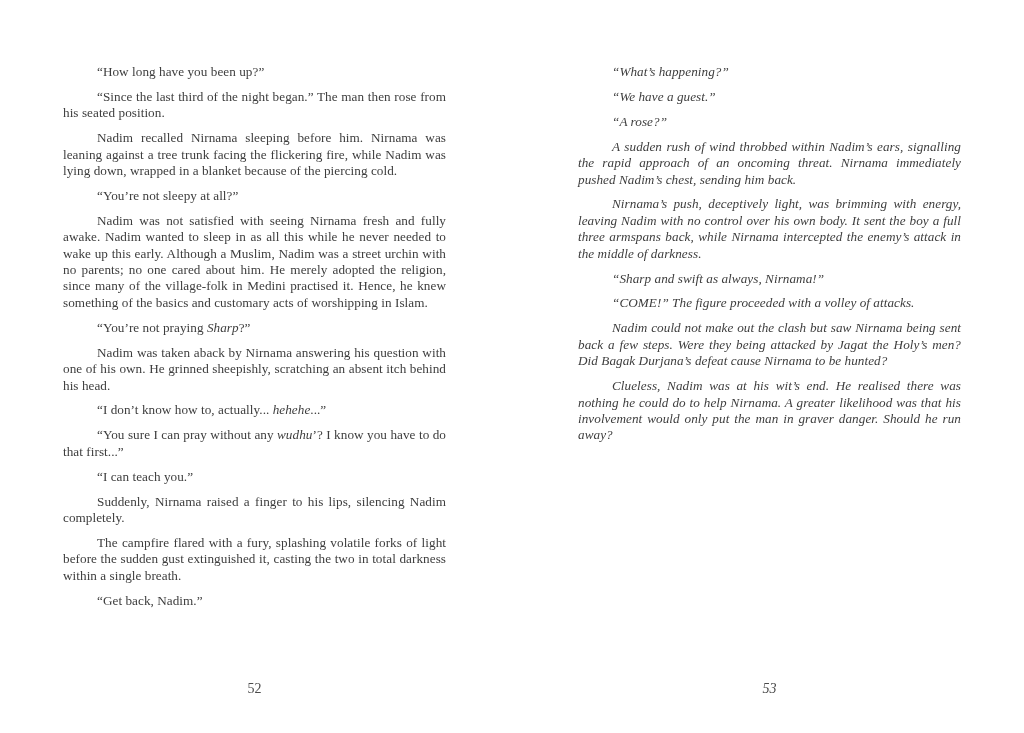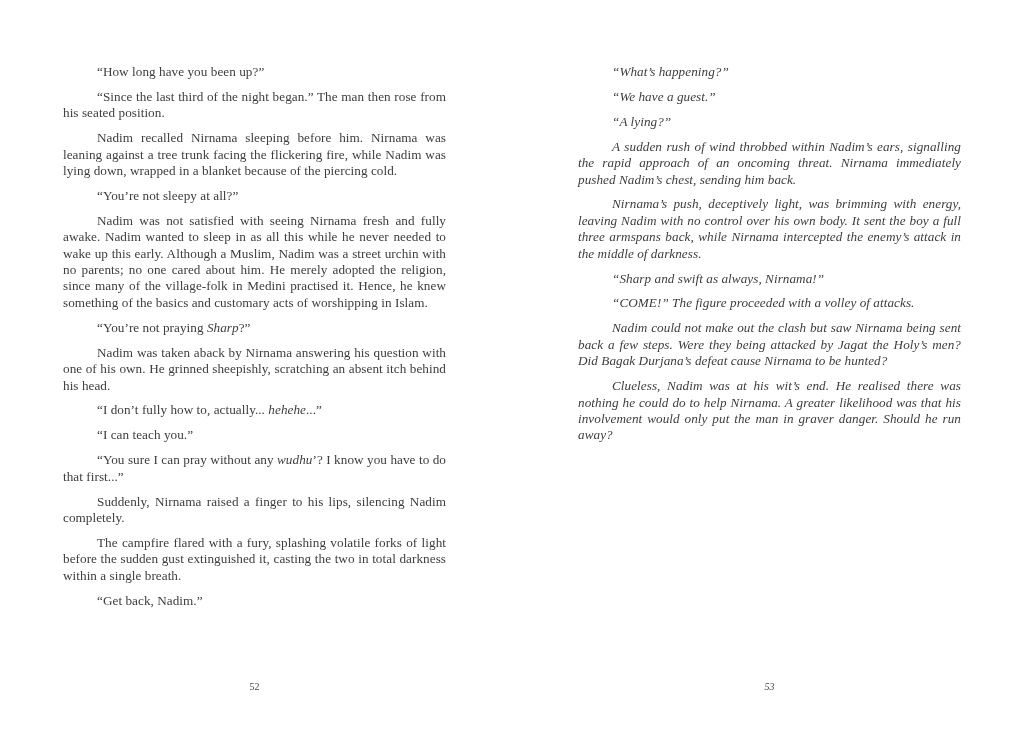--- a/index.html
+++ b/index.html
@@ -35,53 +35,53 @@
     letter-spacing:0.05px;
   }
   .page-text p:last-child{ margin-bottom:0; }
   .em{ font-style:italic; }
   .page-number{
     position:absolute;
     top:617px;
     left:0;
     width:100%;
     text-align:center;
-    font-size:10px;
+    font-size:14px;
     color:var(--pagenum-color);
   }
 </style>
 </head>
 <body>
 
 <div class="spread">
 
   <div class="page page-left">
     <div class="page-text">
         <p><span>“How long have you been up?”</span></p>
         <p><span>“Since the last third of the night began.” The man then rose from his seated position.</span></p>
         <p><span>Nadim recalled Nirnama sleeping before him. Nirnama was leaning against a tree trunk facing the flickering fire, while Nadim was lying down, wrapped in a blanket because of the piercing cold.</span></p>
         <p><span>“You’re not sleepy at all?”</span></p>
         <p><span>Nadim was not satisfied with seeing Nirnama fresh and fully awake. Nadim wanted to sleep in as all this while he never needed to wake up this early. Although a Muslim, Nadim was a street urchin with no parents; no one cared about him. He merely adopted the religion, since many of the village-folk in Medini practised it. Hence, he knew something of the basics and customary acts of worshipping in Islam.</span></p>
         <p><span>“You’re not praying </span><span class="em">Sharp</span><span>?”</span></p>
         <p><span>Nadim was taken aback by Nirnama answering his question with one of his own. He grinned sheepishly, scratching an absent itch behind his head.</span></p>
-        <p><span>“I don’t fully how to, actually... </span><span class="em">hehehe</span><span>...”</span></p>
+        <p><span>“I don’t know how to, actually... </span><span class="em">hehehe</span><span>...”</span></p>
+        <p><span>“You sure I can pray without any </span><span class="em">wudhu</span><span>’? I know you have to do that first...”</span></p>
         <p><span>“I can teach you.”</span></p>
-        <p><span>“You sure I can pray without any </span><span class="em">wudhu</span><span>’? I know you have to do that first...”</span></p>
         <p><span>Suddenly, Nirnama raised a finger to his lips, silencing Nadim completely.</span></p>
         <p><span>The campfire flared with a fury, splashing volatile forks of light before the sudden gust extinguished it, casting the two in total darkness within a single breath.</span></p>
         <p><span>“Get back, Nadim.”</span></p>
       </div>
     <div class="page-number">52</div>
   </div>
 
   <div class="page page-right">
     <div class="page-text">
         <p><span>“What’s happening?”</span></p>
         <p><span>“We have a guest.”</span></p>
-        <p><span>“A lying?”</span></p>
+        <p><span>“A rose?”</span></p>
         <p><span>A sudden rush of wind throbbed within Nadim’s ears, signalling the rapid approach of an oncoming threat. Nirnama immediately pushed Nadim’s chest, sending him back.</span></p>
         <p><span>Nirnama’s push, deceptively light, was brimming with energy, leaving Nadim with no control over his own body. It sent the boy a full three armspans back, while Nirnama intercepted the enemy’s attack in the middle of darkness.</span></p>
         <p><span>“Sharp and swift as always, Nirnama!”</span></p>
         <p><span>“COME!” The figure proceeded with a volley of attacks.</span></p>
         <p><span>Nadim could not make out the clash but saw Nirnama being sent back a few steps. Were they being attacked by Jagat the Holy’s men? Did Bagak Durjana’s defeat cause Nirnama to be hunted?</span></p>
         <p><span>Clueless, Nadim was at his wit’s end. He realised there was nothing he could do to help Nirnama. A greater likelihood was that his involvement would only put the man in graver danger. Should he run away?</span></p>
       </div>
     <div class="page-number">53</div>
   </div>
 

